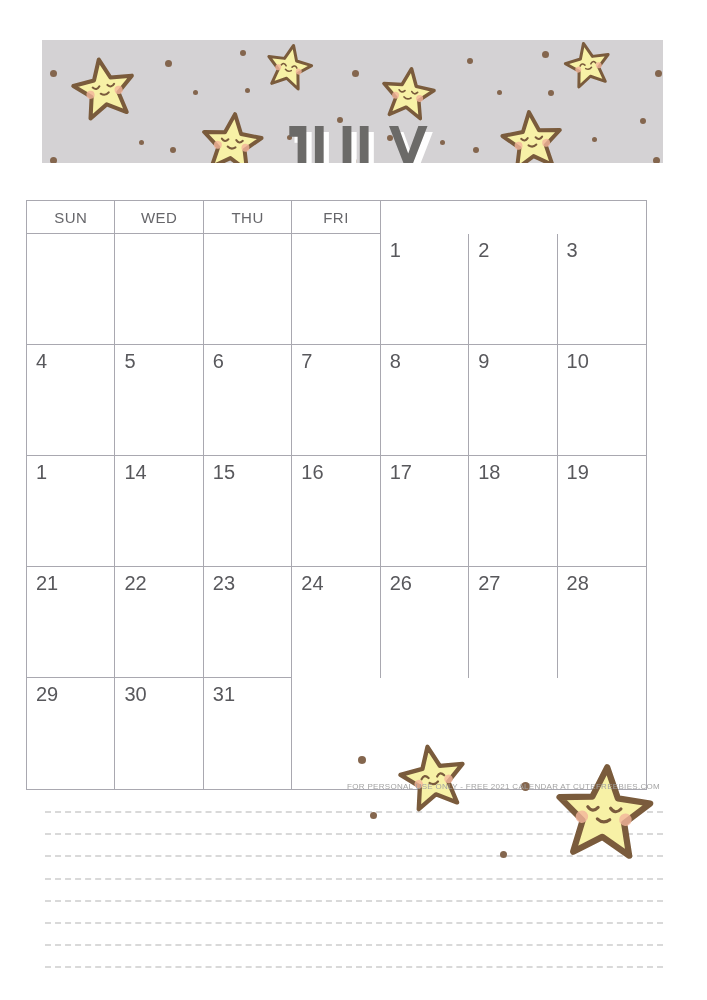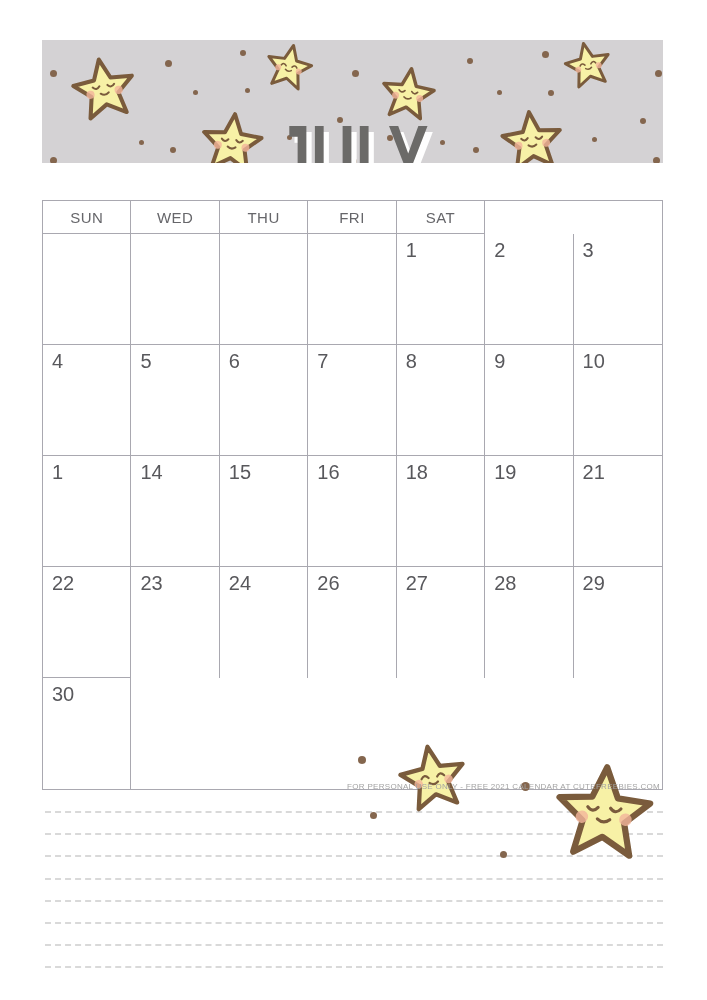--- a/index.html
+++ b/index.html
@@ -13,21 +13,21 @@
          transform:translateX(-50%) scale(0.74,1.16);transform-origin:center top;
          font-weight:bold;font-size:82px;line-height:1;letter-spacing:1px;
          color:var(--title-text);
          text-shadow:7px 5px 0 var(--title-shadow);white-space:nowrap;}
   .star{position:absolute;z-index:1;}
   .star svg{display:block;overflow:visible;}
   .fl{fill:none;stroke:var(--star-outline);stroke-width:3;stroke-linecap:round;}
   .dot{position:absolute;border-radius:50%;background:var(--dot);z-index:2;}
 
   
-  .grid{position:absolute;left:42px;top:200px;width:621px;z-index:2;
+  .grid{position:absolute;left:26px;top:200px;width:621px;z-index:2;
         border:1px solid var(--grid-line);box-sizing:border-box;background:transparent;}
   .weekday-row{display:grid;grid-template-columns:repeat(7,1fr);}
   .weekday{height:32px;border-right:1px solid var(--grid-line);
            border-bottom:1px solid var(--grid-line);
            display:flex;align-items:center;justify-content:center;
            font-size:15px;letter-spacing:0.5px;color:var(--weekday-text);}
   .weekday:nth-child(7n){border-right:none;}
   .cells{display:grid;grid-template-columns:repeat(7,1fr);grid-auto-rows:111px;}
   .day-cell{border-right:1px solid var(--grid-line);border-bottom:1px solid var(--grid-line);
             padding:5px 0 0 9px;box-sizing:border-box;
@@ -131,52 +131,53 @@
         <span class="dot" style="left:611px;top:117px;width:7px;height:7px"></span>
       </div>
   </div>
 
   <div class="grid">
     <div class="weekday-row" id="weekday-row">
         <div class="weekday">SUN</div>
         <div class="weekday">WED</div>
         <div class="weekday">THU</div>
         <div class="weekday">FRI</div>
-        <div class="weekday">SAT</div>
       </div>
     <div class="cells" id="cells">
         <div class="day-cell"></div>
         <div class="day-cell"></div>
         <div class="day-cell"></div>
         <div class="day-cell"></div>
         <div class="day-cell">1</div>
         <div class="day-cell">2</div>
         <div class="day-cell">3</div>
         <div class="day-cell">4</div>
         <div class="day-cell">5</div>
         <div class="day-cell">6</div>
         <div class="day-cell">7</div>
         <div class="day-cell">8</div>
         <div class="day-cell">9</div>
         <div class="day-cell">10</div>
         <div class="day-cell">1</div>
         <div class="day-cell">14</div>
         <div class="day-cell">15</div>
         <div class="day-cell">16</div>
+        <div class="day-cell">17</div>
         <div class="day-cell">18</div>
         <div class="day-cell">19</div>
         <div class="day-cell">21</div>
         <div class="day-cell">22</div>
         <div class="day-cell">23</div>
         <div class="day-cell">24</div>
         <div class="day-cell">26</div>
         <div class="day-cell">27</div>
         <div class="day-cell">28</div>
         <div class="day-cell">29</div>
         <div class="day-cell">30</div>
+        <div class="day-cell">31</div>
       </div>
   </div>
 
   <div class="usage-note">FOR PERSONAL USE ONLY - FREE 2021 CALENDAR AT CUTEFREEBIES.COM</div>
 
   <div id="notes-area">
       <div class="note-line" style="top:811px"></div>
       <div class="note-line" style="top:833px"></div>
       <div class="note-line" style="top:855px"></div>
       <div class="note-line" style="top:878px"></div>

